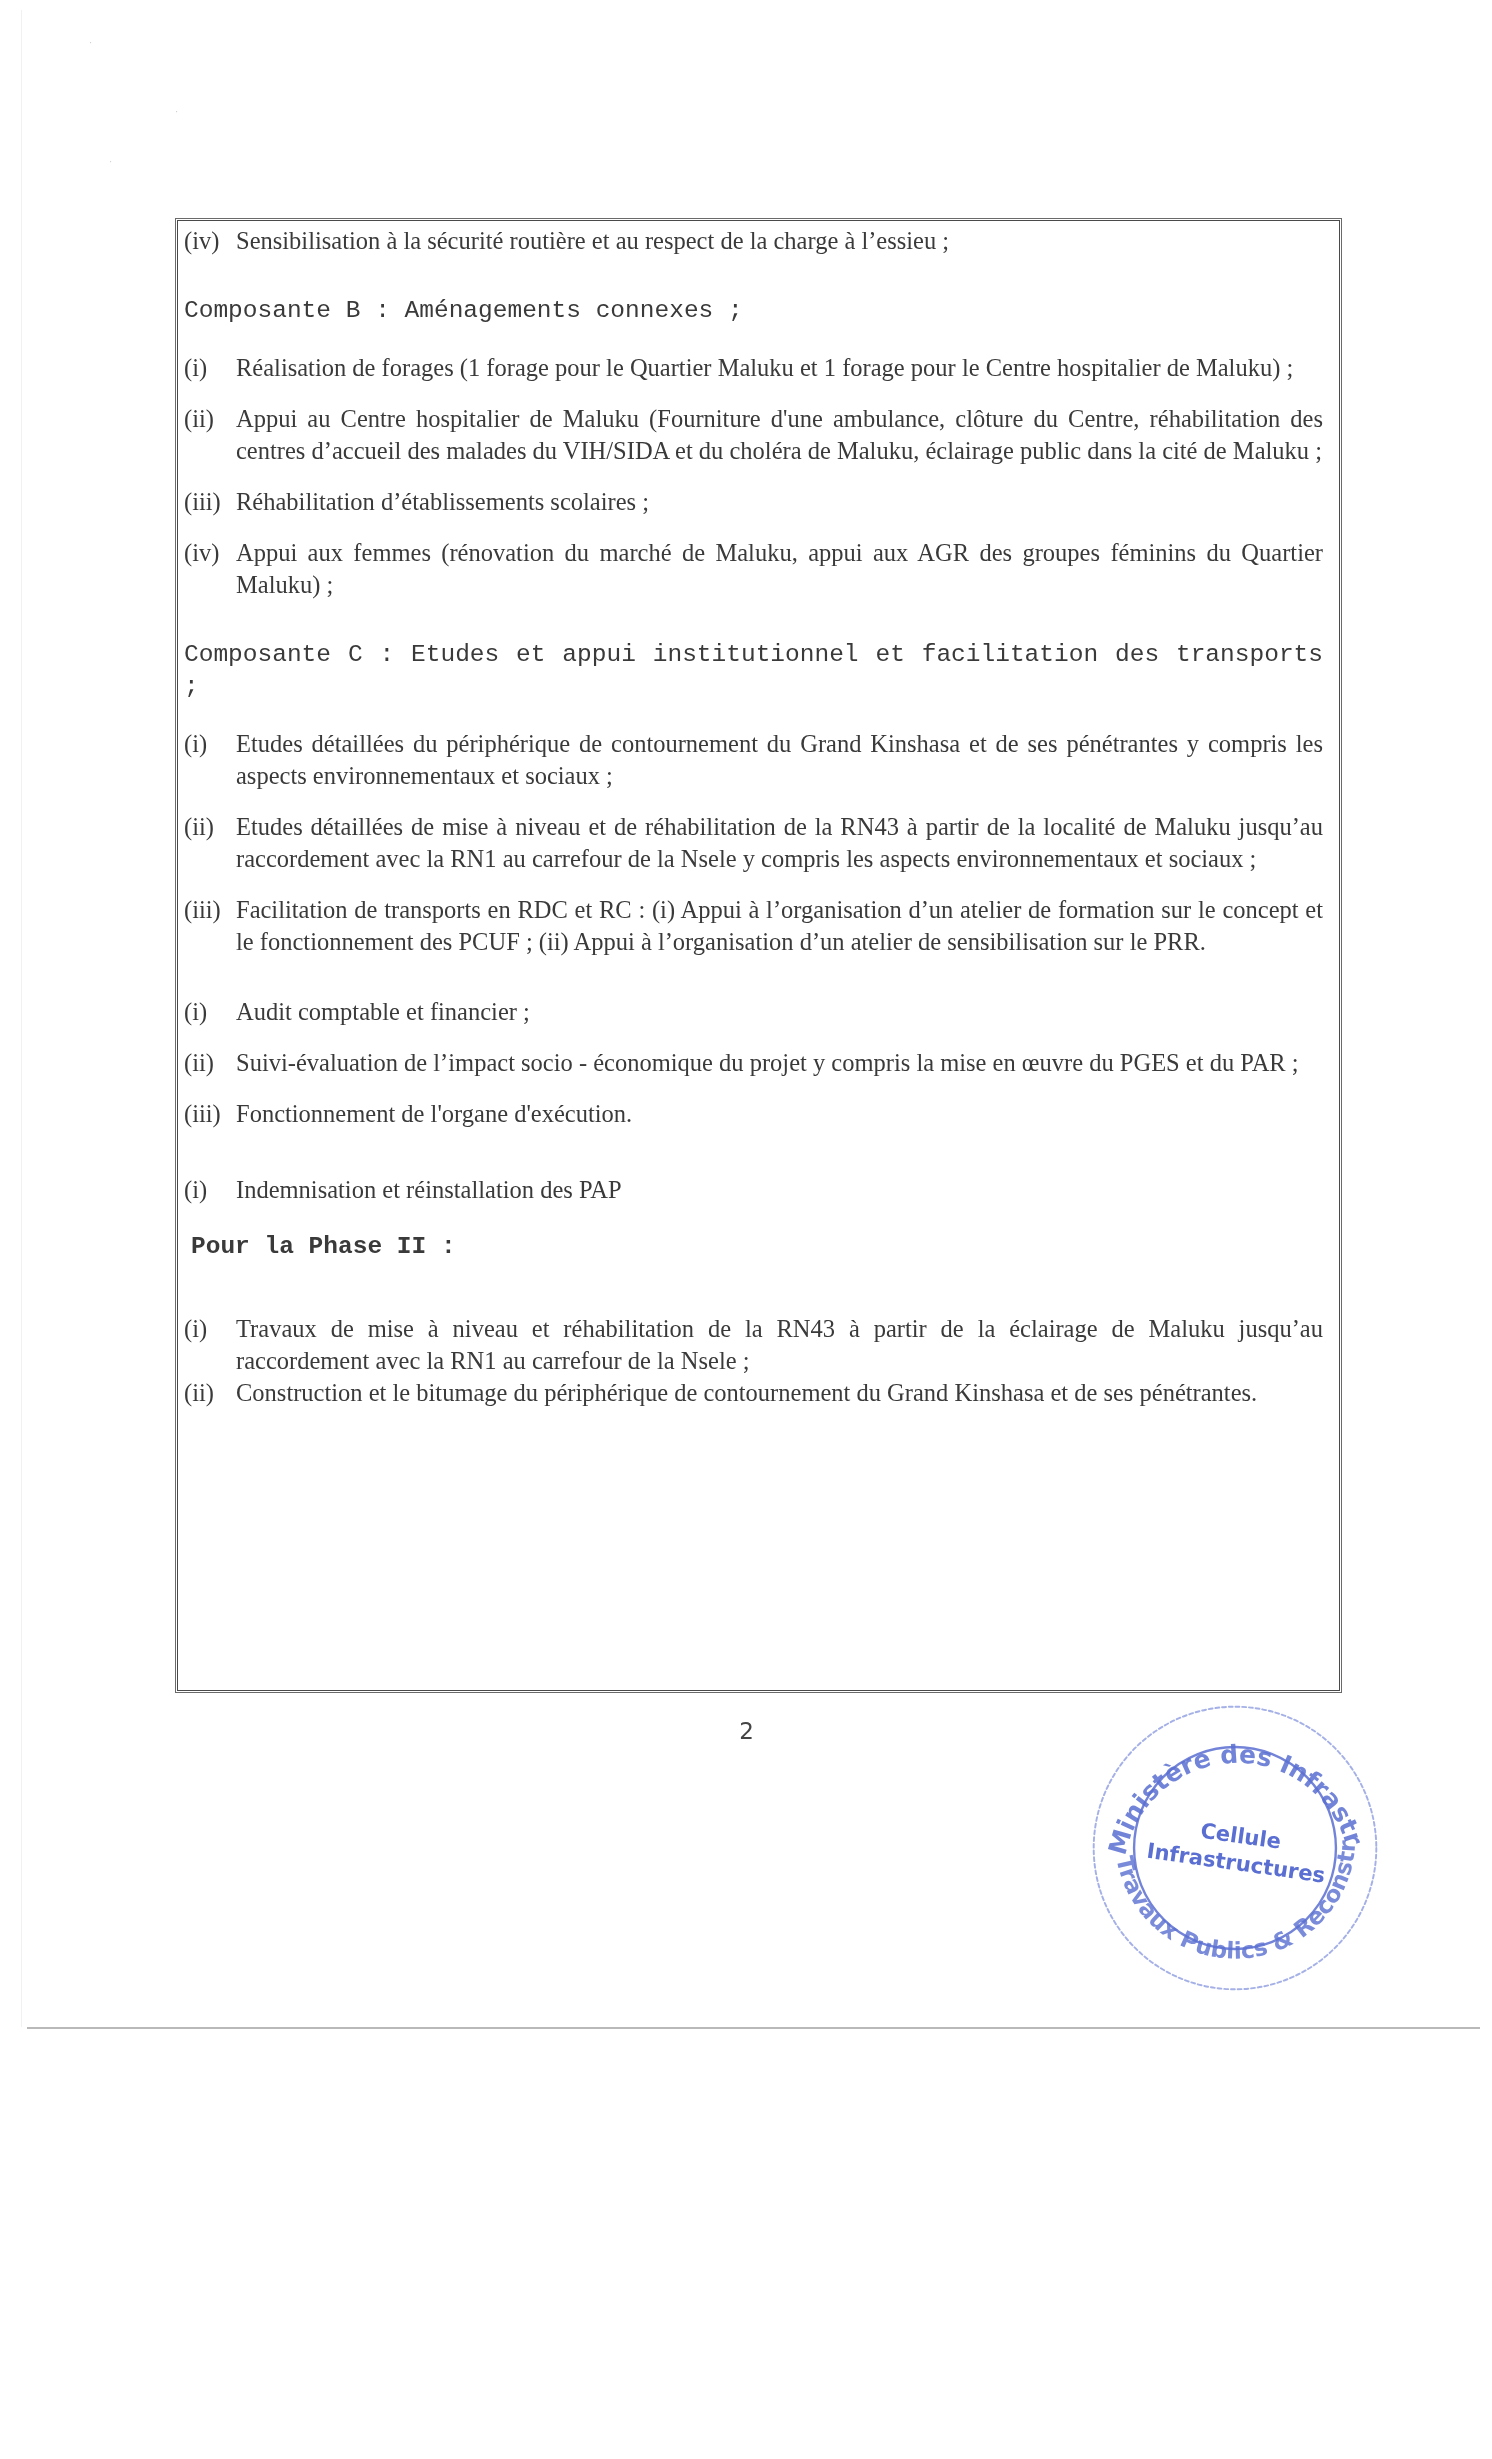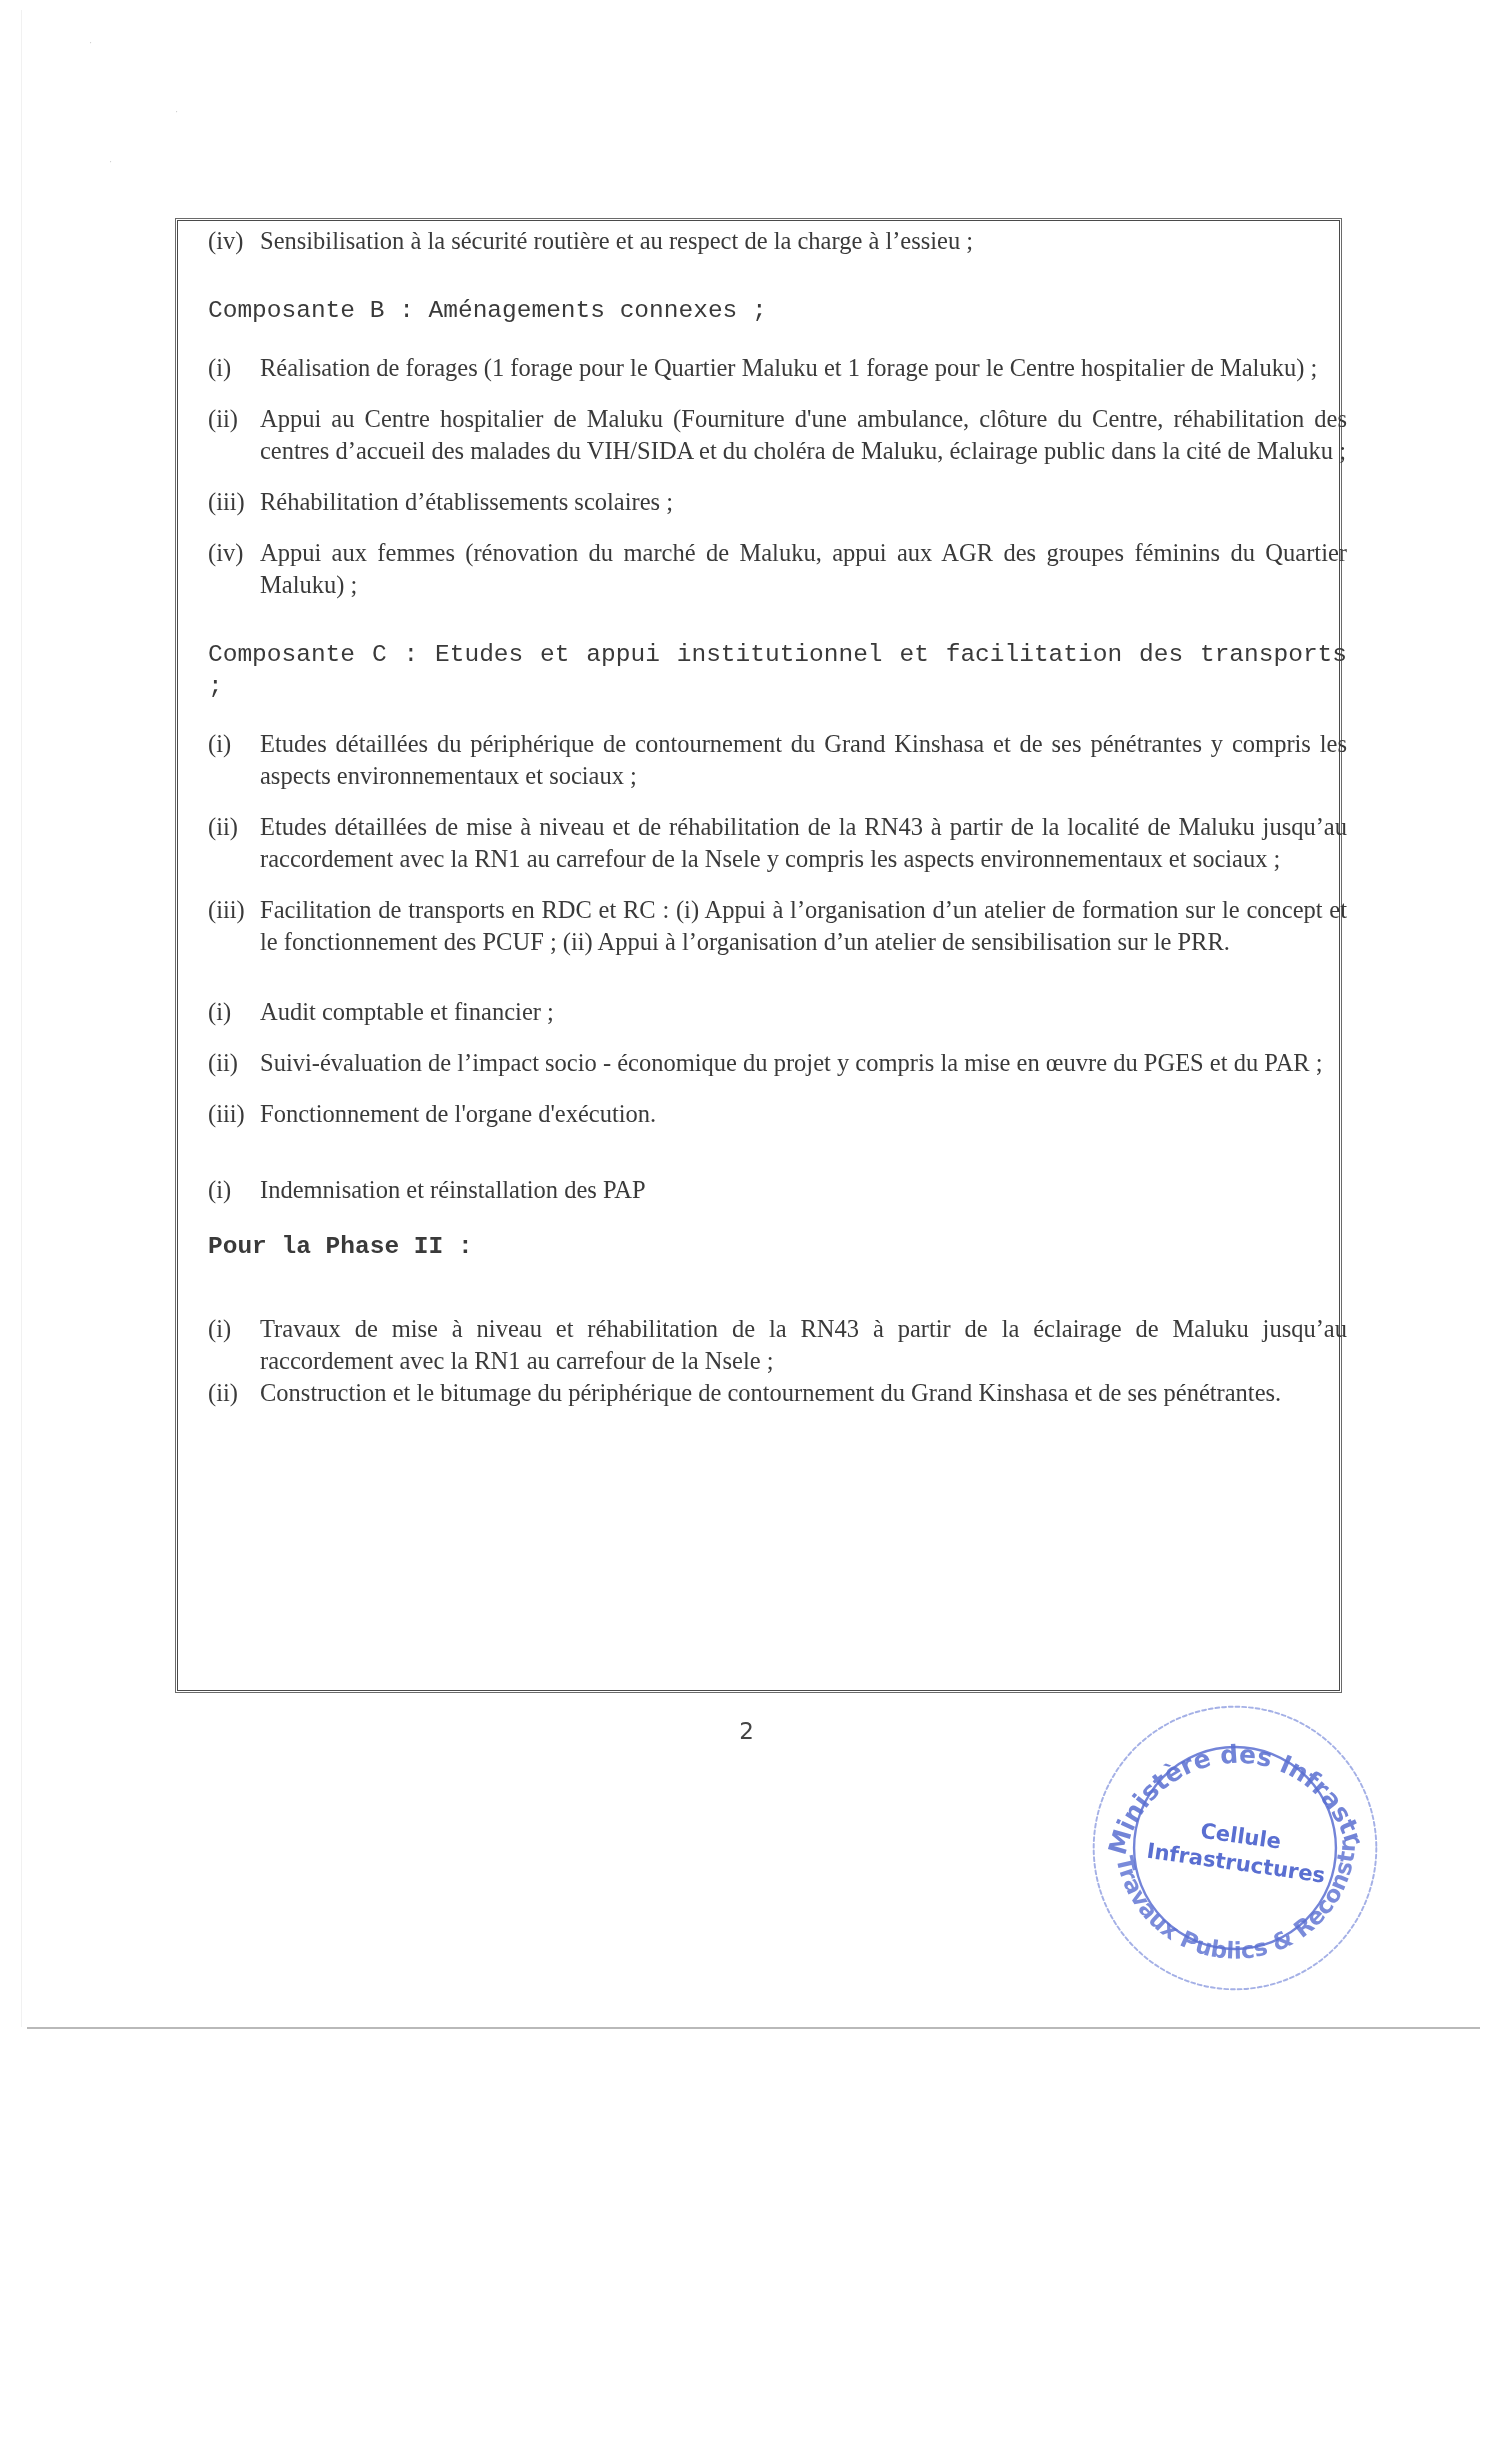--- a/index.html
+++ b/index.html
@@ -11,28 +11,28 @@
   }
   .speck { position: absolute; color: #c8c8c8; font-size: 9.6px; }
   .left-edge { position: absolute; left: 21px; top: 9.6px; width: 1px; height: 2017px; background: #f1f1f1; }
   .frame {
     position: absolute; left: 175px; top: 218px; width: 1167px; height: 1475px;
     box-sizing: border-box;
     border: 3.8px double #4a4a4a;
     outline: 1px solid #6a6a6a; outline-offset: -1px;
   }
   .content {
-    position: absolute; left: 208px; top: 225px; width: 1139px;
+    position: absolute; left: 184px; top: 225px; width: 1139px;
     font-size: 24.5px; line-height: 32px; text-align: justify;
   }
   .item { display: flex; margin: 0; }
   .label { flex: 0 0 52px; }
   .text { flex: 1 1 auto; text-align: justify; }
   .heading { margin: 0; font-family: Liberation Mono, monospace; }
-  .bold { font-weight: bold; }
+  .bold { font-weight: bold; margin-left: 7px; }
   .gap-s { height: 19px; }
   .gap-m { height: 25px; }
   .gap-l { height: 38px; }
   .page-num {
     position: absolute; left: 0; width: 1493px; top: 1718px; text-align: center;
     font-family: "DejaVu Sans", sans-serif; font-size: 23px; color: #444;
   }
   .stamp { position: absolute; left: 1086px; top: 1699px; width: 298px; height: 298px; }
   .scan-line { position: absolute; left: 27px; top: 2027px; width: 1453px; height: 1.9px; background: #b9b9b9; }
 </style>

